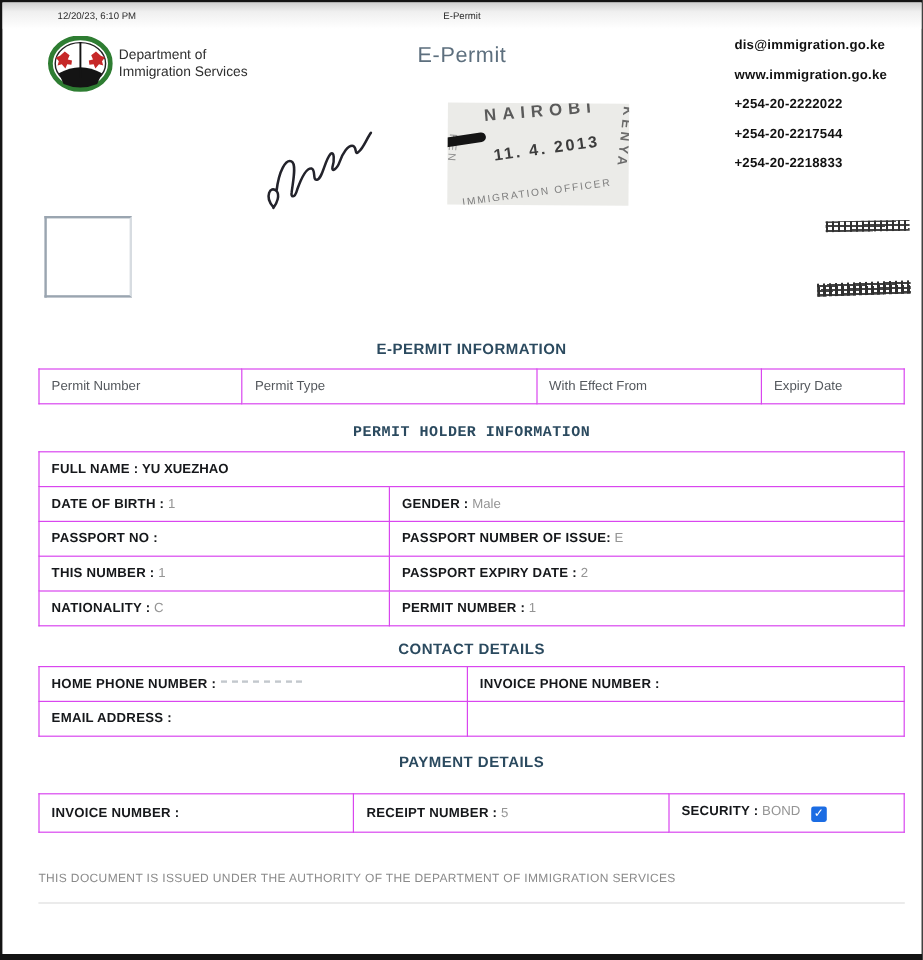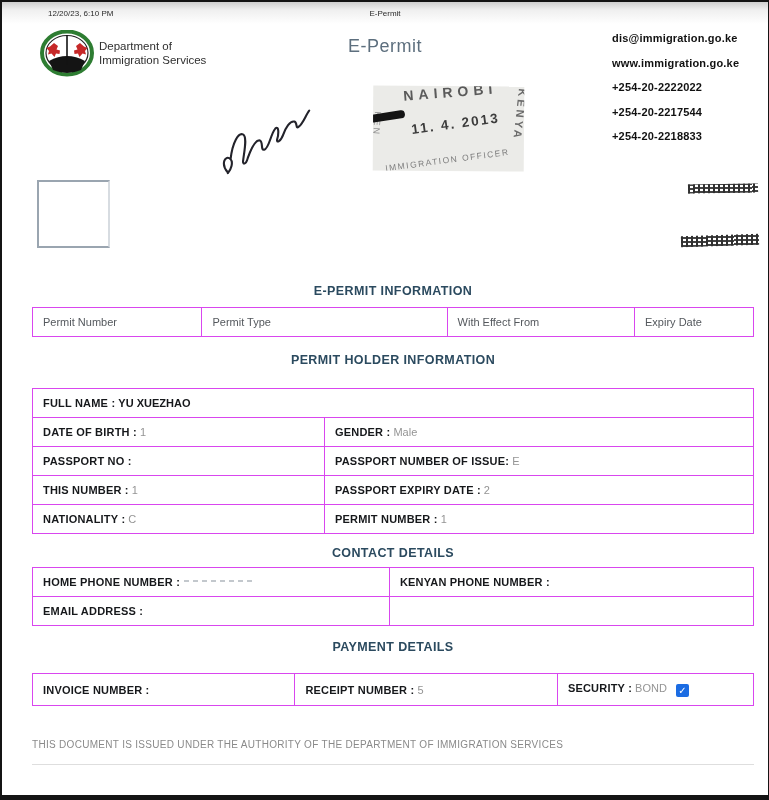--- a/index.html
+++ b/index.html
@@ -96,21 +96,21 @@
     text-align: center; color: #2b4a5f; font-size: 12.5px; font-weight: 700;
     letter-spacing: 0.4px;
   }
   table { width: 100%; border-collapse: collapse; table-layout: fixed; }
   td, th { border: 1px solid #d946ef; padding: 8px 10px; font-size: 11px; text-align: left; }
   th { font-weight: 400; color: #54585d; }
   .lbl { font-weight: 700; color: #16181b; letter-spacing: 0.2px; }
   .val { color: #949494; }
   .val-dark { color: #16181b; font-weight: 700; }
   .h1m { margin-top: 4px; margin-bottom: 9px; }
-  .h2m { margin-top: 16px; margin-bottom: 21px; }
+  .h2m { margin-top: 16px; margin-bottom: 9px; font-family: Liberation Mono, monospace; }
   .h3m { margin-top: 12px; margin-bottom: 7px; }
   .h4m { margin-top: 14px; margin-bottom: 19px; }
   .dash-redact {
     display: inline-block; width: 68px; height: 8px; margin-left: 4px;
     background: repeating-linear-gradient(90deg, #c3c8cd 0 5px, transparent 5px 9px);
     background-size: 100% 2px; background-repeat: no-repeat; background-position: 0 1px;
     vertical-align: middle;
   }
   .checkbox {
     display: inline-block; width: 13px; height: 13px; background: #1b6ce3;
@@ -261,21 +261,21 @@
       <colgroup>
           <col style="width:49.5%">
           <col style="width:50.5%">
         </colgroup>
       <tbody>
           <tr>
         <td>
           <span class="lbl">HOME PHONE NUMBER :</span><span class="dash-redact"></span>
         </td>
         <td>
-          <span class="lbl">KENYAN PHONE NUMBER :</span>
+          <span class="lbl">INVOICE PHONE NUMBER :</span>
           <span class="val"></span>
         </td>
       </tr>
       <tr>
         <td>
           <span class="lbl">EMAIL ADDRESS :</span>
           <span class="val"></span>
         </td>
         <td></td>
       </tr>

